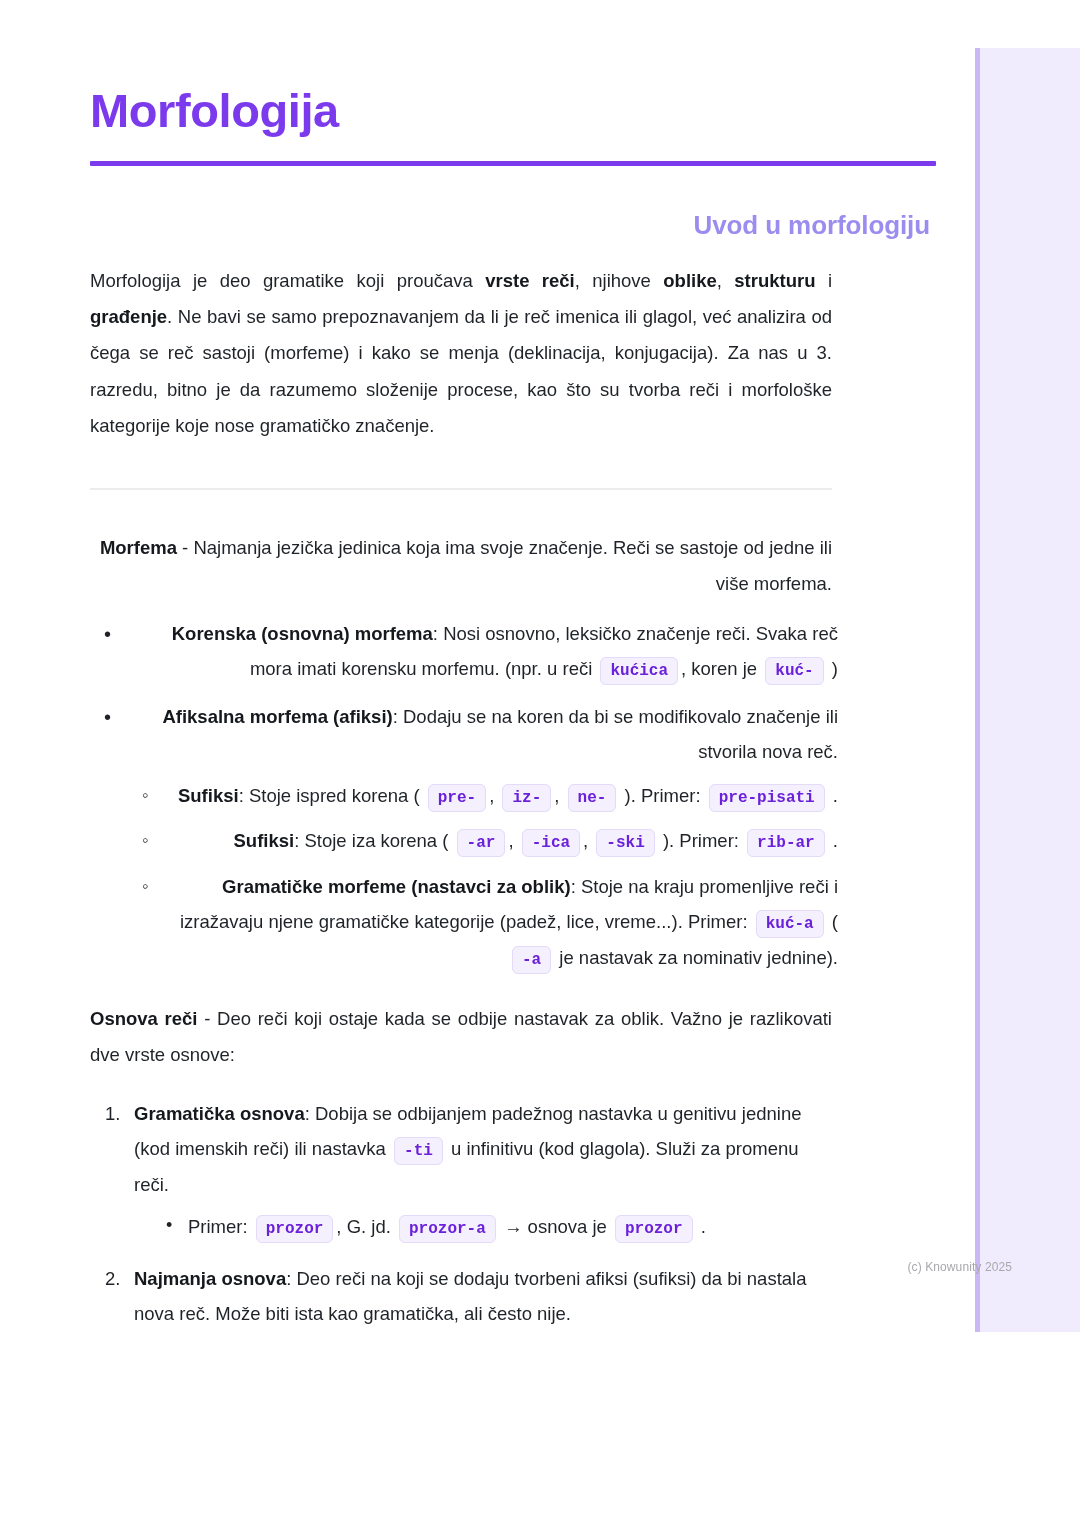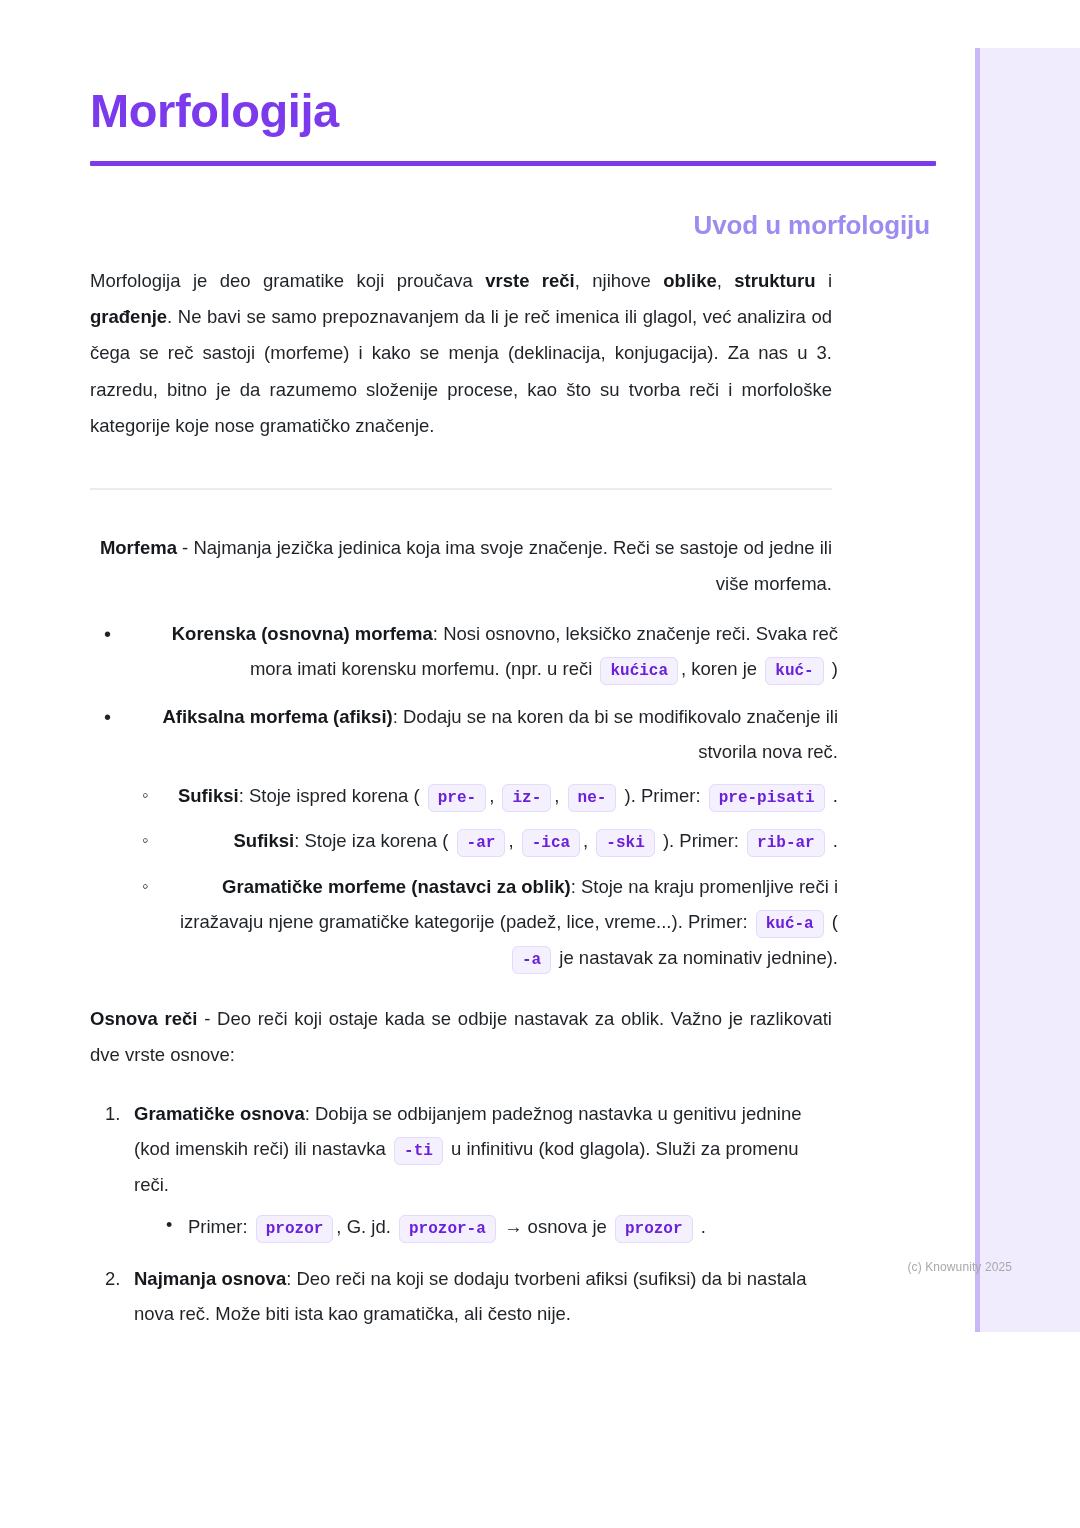--- a/index.html
+++ b/index.html
@@ -232,21 +232,21 @@
           <li><b>Gramatičke morfeme (nastavci za oblik)</b><span>: Stoje na kraju promenljive reči i izražavaju njene gramatičke kategorije (padež, lice, vreme...). Primer: </span><code class="tok">kuć-a</code><span> ( </span><code class="tok">-a</code><span> je nastavak za nominativ jednine).</span></li>
 
         </ul>
       </li>
     </ul>
 
     <p class="body-text" style="margin-top:26px;"><b>Osnova reči</b><span> - Deo reči koji ostaje kada se odbije nastavak za oblik. Važno je razlikovati dve vrste osnove:</span></p>
 
     <ol class="num">
 
-      <li><b>Gramatičke osnova</b><span>: Dobija se odbijanjem padežnog nastavka u genitivu jednine (kod imenskih reči) ili nastavka </span><code class="tok">-ti</code><span> u infinitivu (kod glagola). Služi za promenu reči.</span>
+      <li><b>Gramatička osnova</b><span>: Dobija se odbijanjem padežnog nastavka u genitivu jednine (kod imenskih reči) ili nastavka </span><code class="tok">-ti</code><span> u infinitivu (kod glagola). Služi za promenu reči.</span>
 
         <ul class="inner-ex">
 
           <li><span>Primer: </span><code class="tok">prozor</code><span>, G. jd. </span><code class="tok">prozor-a</code><span> → osnova je </span><code class="tok">prozor</code><span> .</span></li>
 
 
         </ul>
       </li>
 
       <li><b>Najmanja osnova</b><span>: Deo reči na koji se dodaju tvorbeni afiksi (sufiksi) da bi nastala nova reč. Može biti ista kao gramatička, ali često nije.</span></li>

